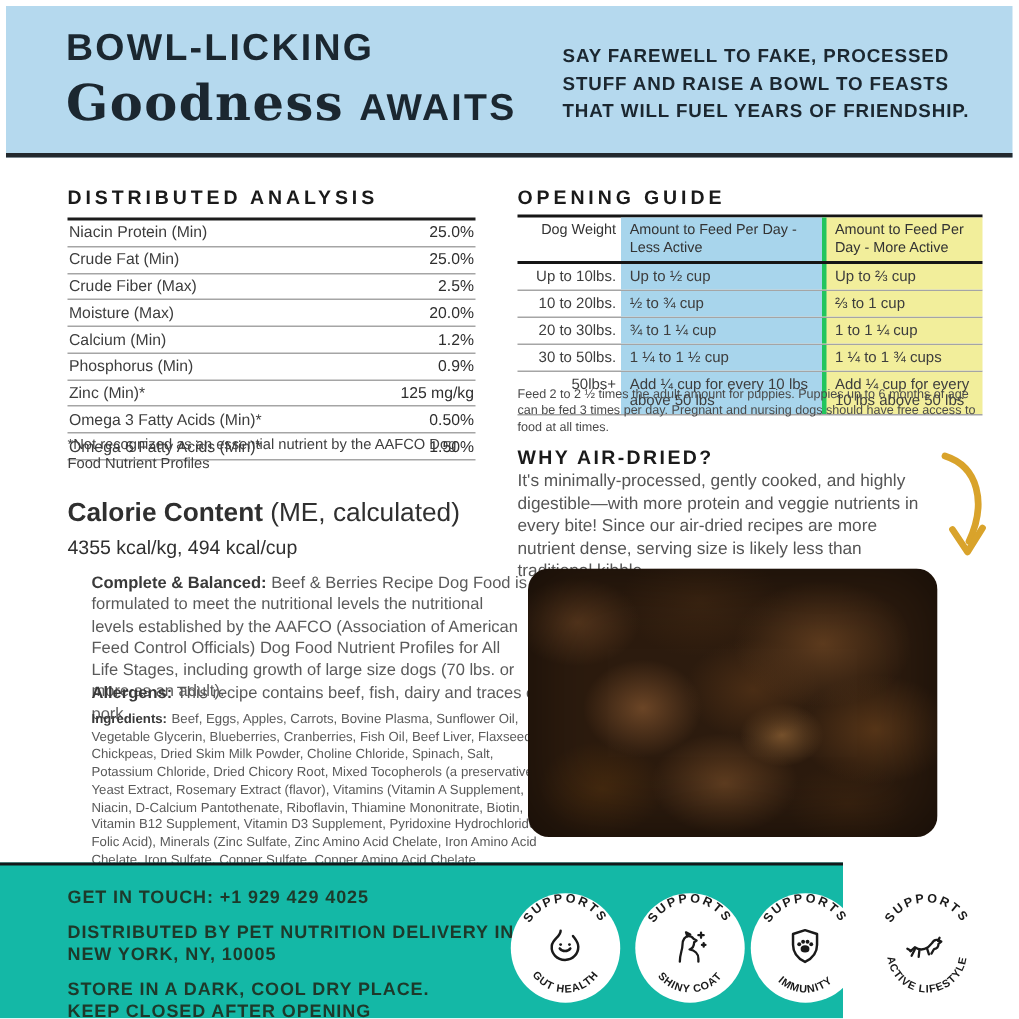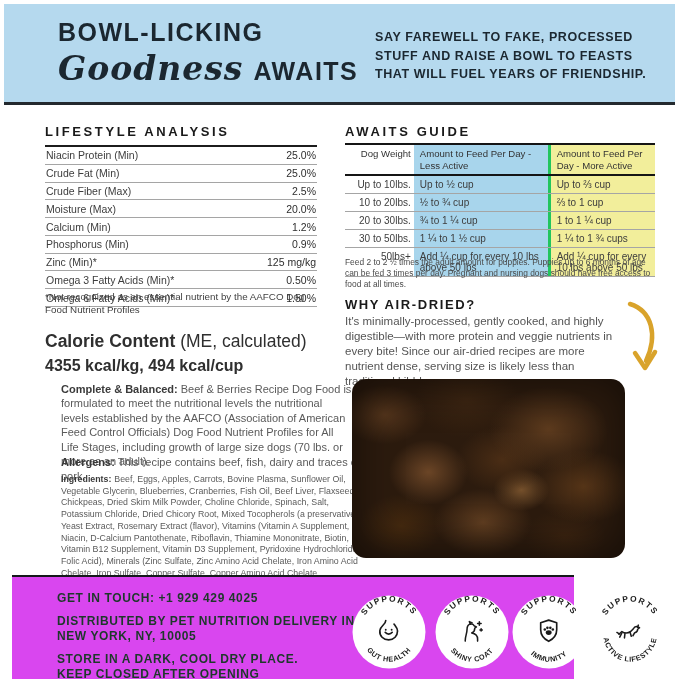--- a/index.html
+++ b/index.html
@@ -3,42 +3,42 @@
 <meta charset="utf-8">
 <style>
   * { margin:0; padding:0; box-sizing:border-box; }
   html,body { background:#ffffff; }
   body { font-family:"Liberation Sans", sans-serif; }
   #page { position:relative; width:679px; height:679px; background:#ffffff; overflow:hidden; }
 
   
   .header { position:absolute; left:4px; top:4px; width:671px; height:101px;
             background:#b5d9ee; border-bottom:3px solid #23292e; }
-  .brand { position:absolute; left:54px; top:14px; color:#1b2730; }
+  .brand { position:absolute; left:40px; top:14px; color:#1b2730; }
   .brand-l1 { font-size:25px; font-weight:800; letter-spacing:1.5px; }
   .brand-l2 { margin-top:2px; display:flex; align-items:baseline; gap:10px; }
-  .brand-script { font-family:"DejaVu Serif", serif; font-style:italic; font-weight:600;
+  .brand-script { font-family:"DejaVu Serif", serif; font-weight:600;
                   font-size:33px; letter-spacing:1px; }
   .brand-awaits { font-size:25px; font-weight:800; letter-spacing:1.5px; }
   .tagline { position:absolute; left:371px; top:24px; width:295px; color:#1b2730;
              font-size:12.5px; font-weight:700; letter-spacing:0.6px; line-height:18.5px; }
 
   
   .sec-heading { font-size:13px; font-weight:800; letter-spacing:2.6px; color:#1a1a1a; }
   .ga-heading { position:absolute; left:45px; top:124px; }
   .ga-table { position:absolute; left:45px; top:145px; width:272px; border-top:2.5px solid #1c1c1c; }
   .ga-row { display:flex; justify-content:space-between; align-items:center;
             border-bottom:1px solid #a5a5a5; padding:2.4px 1px; font-size:10.5px; color:#3d3d3d; }
   .ga-val { color:#2e2e2e; }
   .ga-footnote { position:absolute; left:45px; top:290px; width:280px;
                  font-size:9.8px; line-height:13px; color:#3f3f3f; }
   .calorie { position:absolute; left:45px; top:331px; color:#2f2f2f; }
   .calorie-l1 { font-size:17.5px; }
   .calorie-l1 b { font-weight:800; }
-  .calorie-l2 { font-size:16px; margin-top:5px;font-weight:bold; }
+  .calorie-l2 { font-size:13px; margin-top:5px; }
   .para { position:absolute; left:61px; color:#5a5a5a; }
   .para b { color:#3a3a3a; margin-right:3px; }
   .cb-para { top:382px; width:292px; font-size:11px; line-height:14.4px; }
   .al-para { top:455px; width:300px; font-size:11px; line-height:14.4px; }
   .ing-para { top:474px; width:300px; font-size:8.8px; line-height:11.7px; }
 
   
   .fg-heading { position:absolute; left:345px; top:124px; }
   .fg-table { position:absolute; left:345px; top:143px; width:310px; border-top:2.5px solid #151515; }
   .fg-row { display:flex; border-bottom:1px solid #a5a5a5; font-size:10px; color:#3d3d3d; }
@@ -64,22 +64,22 @@
       radial-gradient(65px 48px at 55% 45%, #4a2d15 0%, rgba(74,45,21,0) 70%),
       radial-gradient(75px 52px at 85% 60%, #563518 0%, rgba(86,53,24,0) 70%),
       radial-gradient(60px 45px at 18% 82%, #44290f 0%, rgba(68,41,15,0) 70%),
       radial-gradient(70px 48px at 48% 80%, #5f3d20 0%, rgba(95,61,32,0) 70%),
       radial-gradient(58px 40px at 78% 88%, #3a2310 0%, rgba(58,35,16,0) 70%),
       radial-gradient(40px 30px at 62% 62%, #75502b 0%, rgba(117,80,43,0) 70%),
       #2c1b0e;
     box-shadow: inset 0 0 45px rgba(0,0,0,0.55); }
 
   
-  .footer { position:absolute; left:12px; top:575px; width:562px; height:104px;
-            background:#d946ef; border-top:2px solid #14181a; }
+  .footer { position:absolute; left:0; top:575px; width:562px; height:104px;
+            background:#14b8a6; border-top:2px solid #14181a; }
   .footer-text { position:absolute; left:45px; top:14px; color:#1d392a;
                  font-size:12px; font-weight:700; letter-spacing:0.6px; }
   .ft-line { line-height:15.5px; }
   .ft-gap { margin-top:7px; }
   .badge { position:absolute; top:17px; }
   .badge svg text { font-family:"Liberation Sans", sans-serif; fill:#1a1a1a; }
   .badge .arc-top-text { font-size:11px; font-weight:700; letter-spacing:2px; }
   .badge .arc-bot-text { font-size:9.5px; font-weight:700; letter-spacing:0.8px; }
 </style>
 </head>
@@ -95,21 +95,21 @@
         <span class="brand-awaits">AWAITS</span>
       </div>
     </div>
     <div class="tagline">
       <div class="tg-line">SAY FAREWELL TO FAKE, PROCESSED</div>
       <div class="tg-line">STUFF AND RAISE A BOWL TO FEASTS</div>
       <div class="tg-line">THAT WILL FUEL YEARS OF FRIENDSHIP.</div>
     </div>
   </div>
 
-  <div class="sec-heading ga-heading">LIFESTYLE ANALYSIS</div>
+  <div class="sec-heading ga-heading">DISTRIBUTED ANALYSIS</div>
   <div class="ga-table">
     <div class="ga-row">
       <span>Niacin Protein (Min)</span>
       <span class="ga-val">25.0%</span>
     </div>
     <div class="ga-row">
       <span>Crude Fat (Min)</span>
       <span class="ga-val">25.0%</span>
     </div>
     <div class="ga-row">
@@ -155,21 +155,21 @@
   </div>
 
   <div class="para al-para">
     <b>Allergens:</b><span>This recipe contains beef, fish, dairy and traces of pork.</span>
   </div>
 
   <div class="para ing-para">
     <b>Ingredients:</b><span>Beef, Eggs, Apples, Carrots, Bovine Plasma, Sunflower Oil, Vegetable Glycerin, Blueberries, Cranberries, Fish Oil, Beef Liver, Flaxseed, Chickpeas, Dried Skim Milk Powder, Choline Chloride, Spinach, Salt, Potassium Chloride, Dried Chicory Root, Mixed Tocopherols (a preservative), Yeast Extract, Rosemary Extract (flavor), Vitamins (Vitamin A Supplement, Niacin, D-Calcium Pantothenate, Riboflavin, Thiamine Mononitrate, Biotin, Vitamin B12 Supplement, Vitamin D3 Supplement, Pyridoxine Hydrochloride, Folic Acid), Minerals (Zinc Sulfate, Zinc Amino Acid Chelate, Iron Amino Acid Chelate, Iron Sulfate, Copper Sulfate, Copper Amino Acid Chelate, Manganese Sulfate, Sodium Selenite, Manganese Amino Acid Chelate, Calcium Iodate).</span>
   </div>
 
-  <div class="sec-heading fg-heading">AWAITS GUIDE</div>
+  <div class="sec-heading fg-heading">OPENING GUIDE</div>
   <div class="fg-table">
     <div class="fg-row hdr">
       <div class="fg-c1">Dog Weight</div>
       <div class="fg-c2">Amount to Feed Per Day - Less Active</div>
       <div class="fg-c3">Amount to Feed Per Day - More Active</div>
     </div>
     <div class="fg-row">
       <div class="fg-c1">Up to 10lbs.</div>
       <div class="fg-c2">Up to ½ cup</div>
       <div class="fg-c3">Up to ⅔ cup</div>

